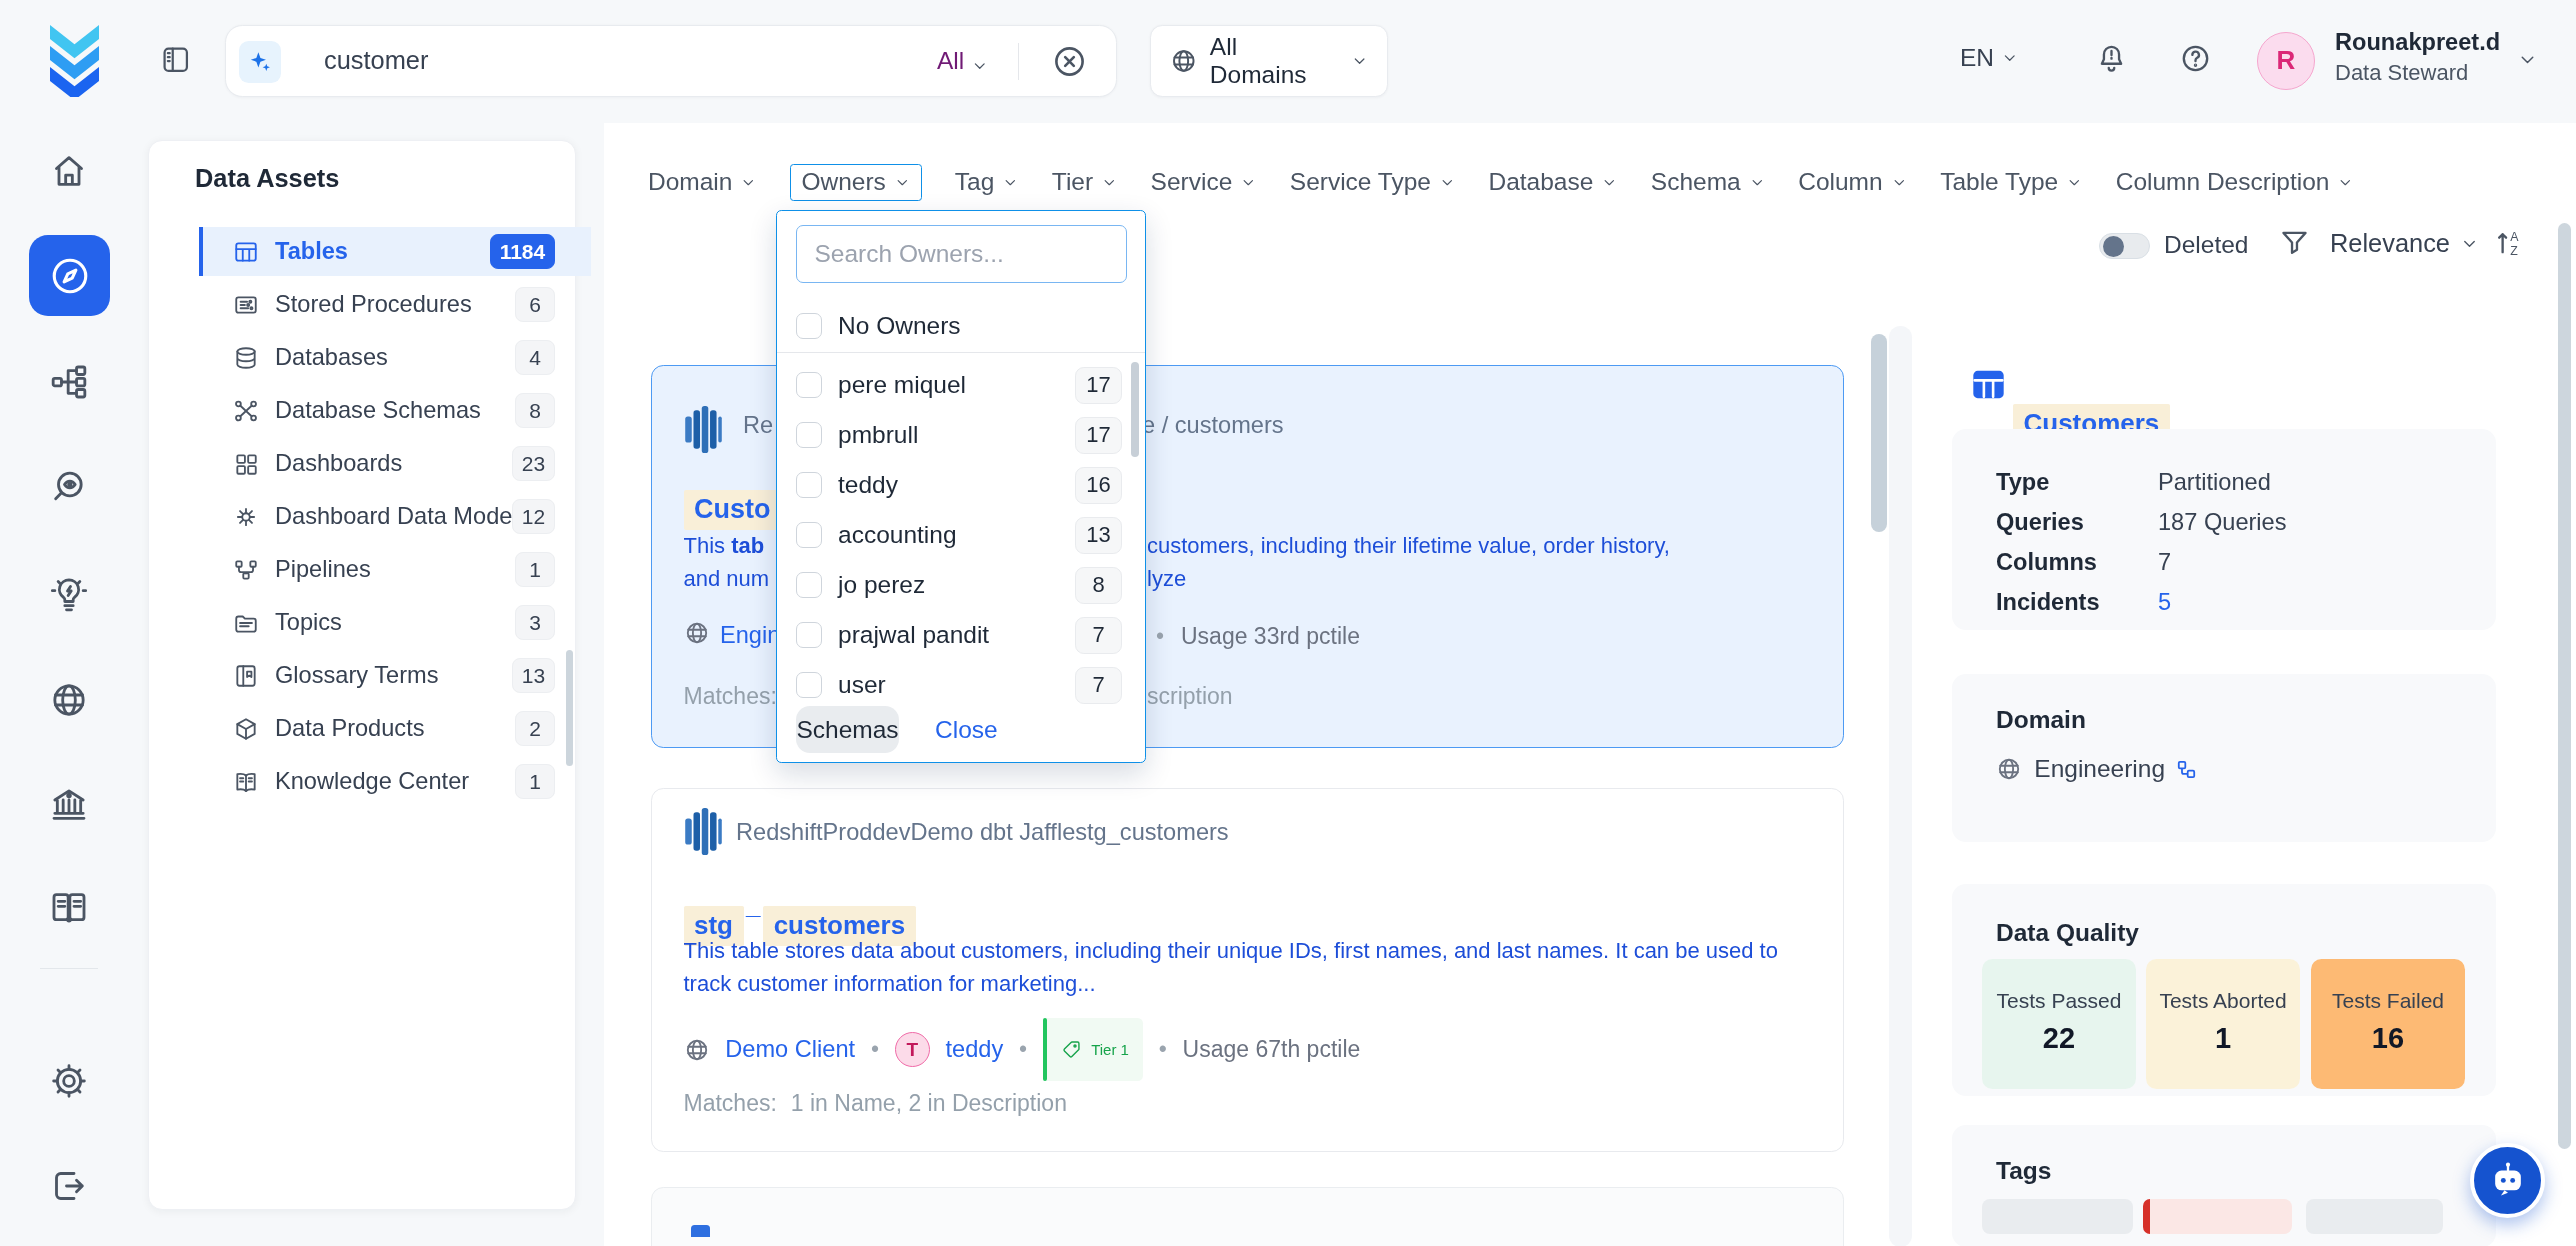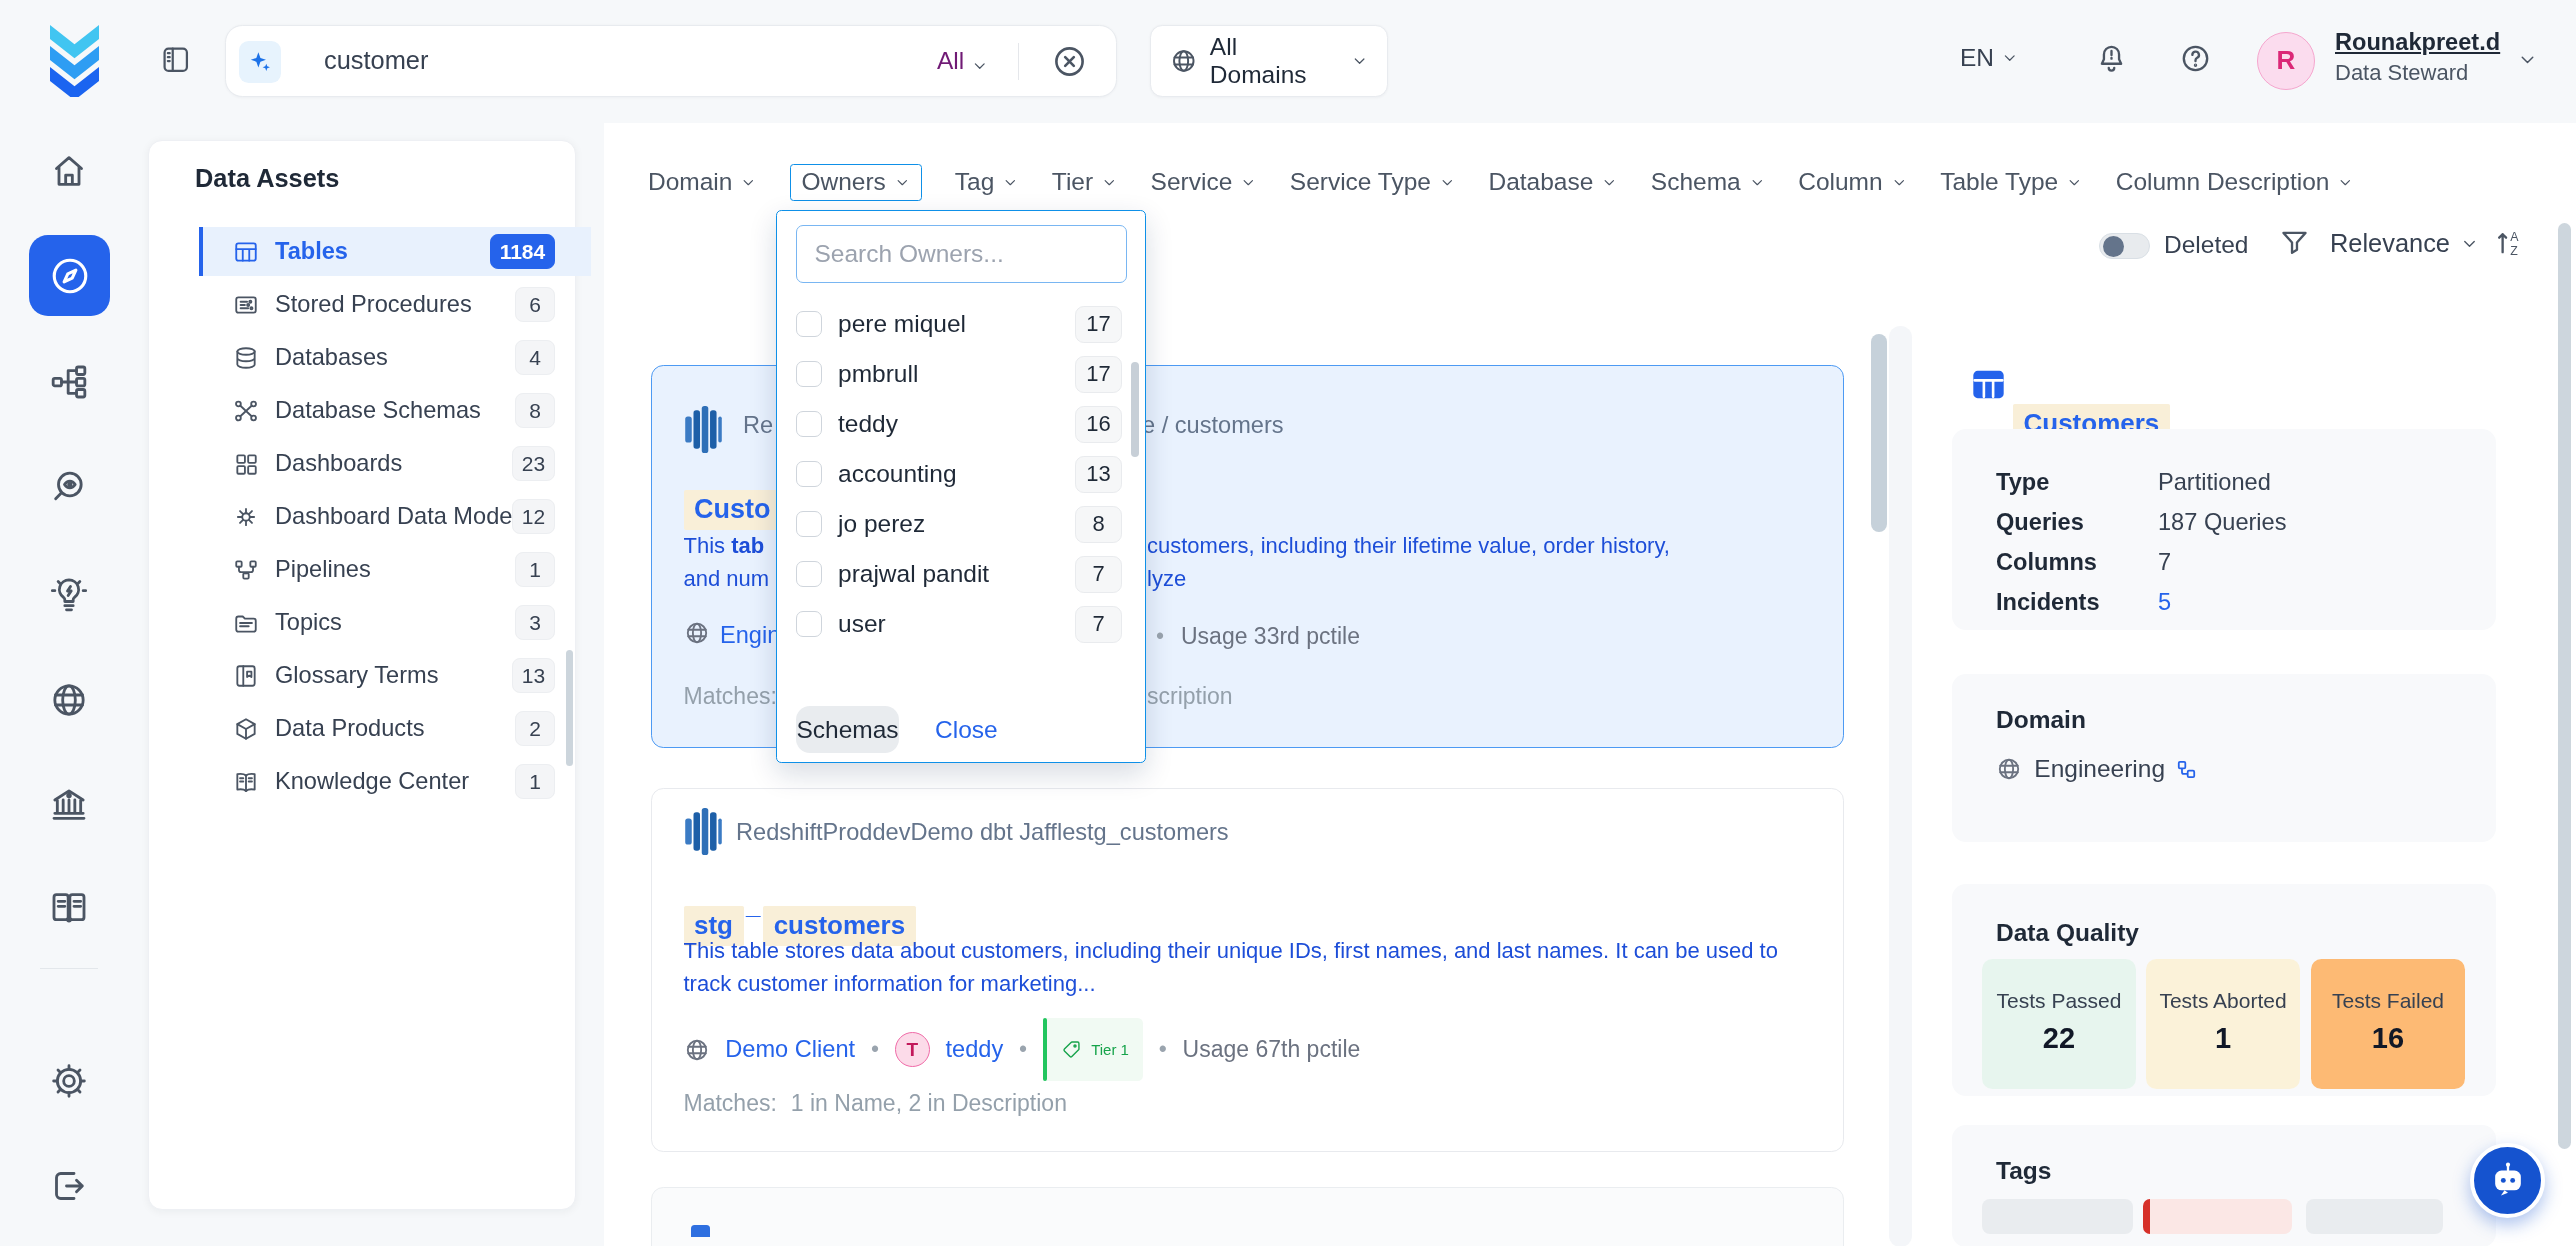--- a/index.html
+++ b/index.html
@@ -17,21 +17,21 @@
   .topbar { position:absolute; left:0; top:0; width:2576px; height:123px; background:#f6f8fa; }
   .search-pill { position:absolute; left:225px; top:24.5px; width:892px; height:72px; background:#fff; border:0.9px solid #e8ebef; border-radius:17.5px; box-shadow:0 0.9px 2.6px rgba(27,38,49,.04); }
   .sparkle-box { position:absolute; left:13px; top:15px; width:42px; height:42px; background:#e7f3fd; border-radius:9.6px; display:flex; align-items:center; justify-content:center; }
   .search-input { position:absolute; left:98px; top:0; width:578px; height:70px; border:none; outline:none; font-family:"Liberation Sans",sans-serif; font-size:25.4px; color:#374151; background:transparent; }
   .search-scope { position:absolute; left:711px; top:21px; display:flex; align-items:flex-end; gap:7px; font-size:24.5px; color:#701a75; }
   .search-div { position:absolute; left:792px; top:17.5px; width:0.9px; height:37px; background:#e5e7eb; }
   .pill-domains { position:absolute; left:1150px; top:24.5px; width:238px; height:72px; background:#fff; border:0.9px solid #e8ebef; border-radius:12.3px; display:flex; align-items:center; gap:12.3px; padding:0 19px; box-shadow:0 0.9px 2.6px rgba(27,38,49,.04); }
   .pill-domains span { font-size:24.5px; color:#1f2937; }
   .lang { position:absolute; left:1960px; top:44px; display:flex; align-items:center; gap:7px; font-size:24.5px; color:#374151; }
   .avatar { position:absolute; left:2257px; top:31.5px; width:58px; height:58px; border-radius:50%; background:#fbdcee; border:1.8px solid #f5a6ce; display:flex; align-items:center; justify-content:center; font-size:26px; font-weight:bold; color:#db2777; }
-  .uname { position:absolute; left:2335px; top:29px; font-size:23.6px; font-weight:bold; color:#1f2937; width:184px;text-decoration:underline; }
+  .uname { position:absolute; left:2335px; top:29px; font-size:23.6px; font-weight:bold; color:#1f2937; width:184px; }
   .urole { position:absolute; left:2335px; top:60px; font-size:22px; color:#4b5563; }
 
   
   .rail-active { position:absolute; left:29px; top:235px; width:81px; height:81px; background:#2563eb; border-radius:19px; display:flex; align-items:center; justify-content:center; }
   .rail-div { position:absolute; left:40px; top:968px; width:58px; height:0.9px; background:#e3e7eb; }
 
   
   .mainbg { position:absolute; left:604px; top:123px; width:1972px; height:1124px; background:#ffffff; }
 
   
@@ -513,20 +513,25 @@
     <div class="abs" style="left:39px;top:37px;width:19px;height:12.3px;background:#2e6fe0;border-radius:3.5px 3.5px 0 0"></div>
   </div>
 
   <div class="res-track"></div>
   <div class="res-thumb"></div>
 
   <div class="dd">
     <input class="dd-search" type="text" placeholder="Search Owners..." style="">
     <div class="dd-list">
 
+        <div class="dd-row first">
+          <span class="cb"></span>
+          <span class="olabel">No Owners</span>
+
+        </div>
 
         <div class="dd-row">
           <span class="cb"></span>
           <span class="olabel">pere miquel</span>
           <span class="ocount">17</span>
         </div>
 
         <div class="dd-row">
           <span class="cb"></span>
           <span class="olabel">pmbrull</span>

